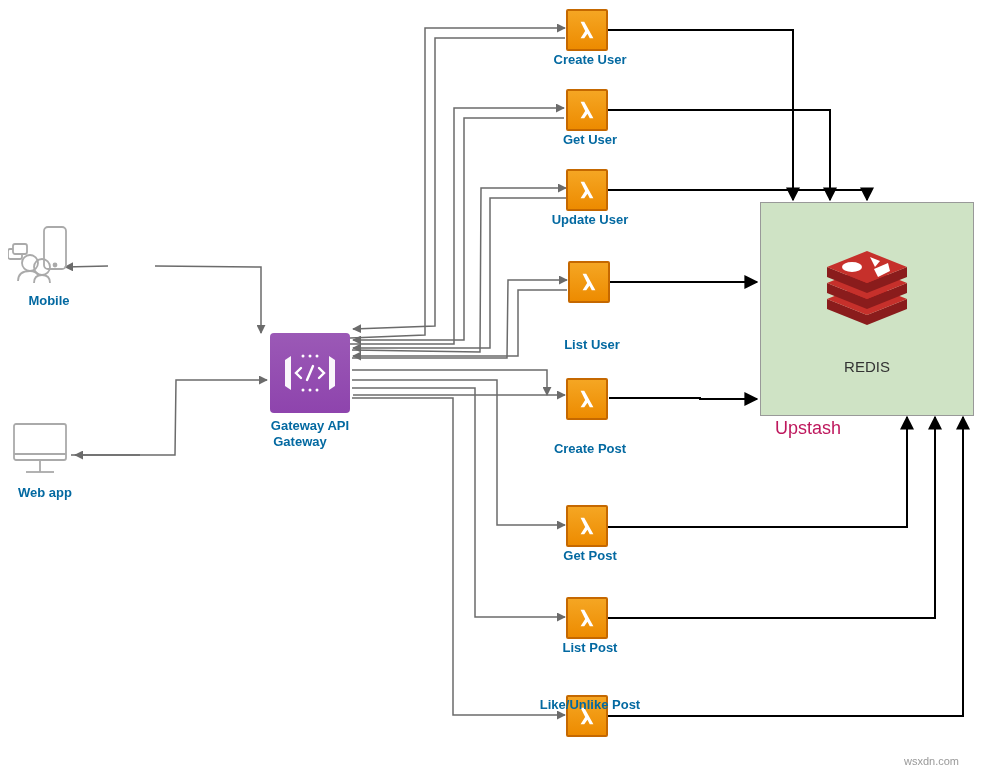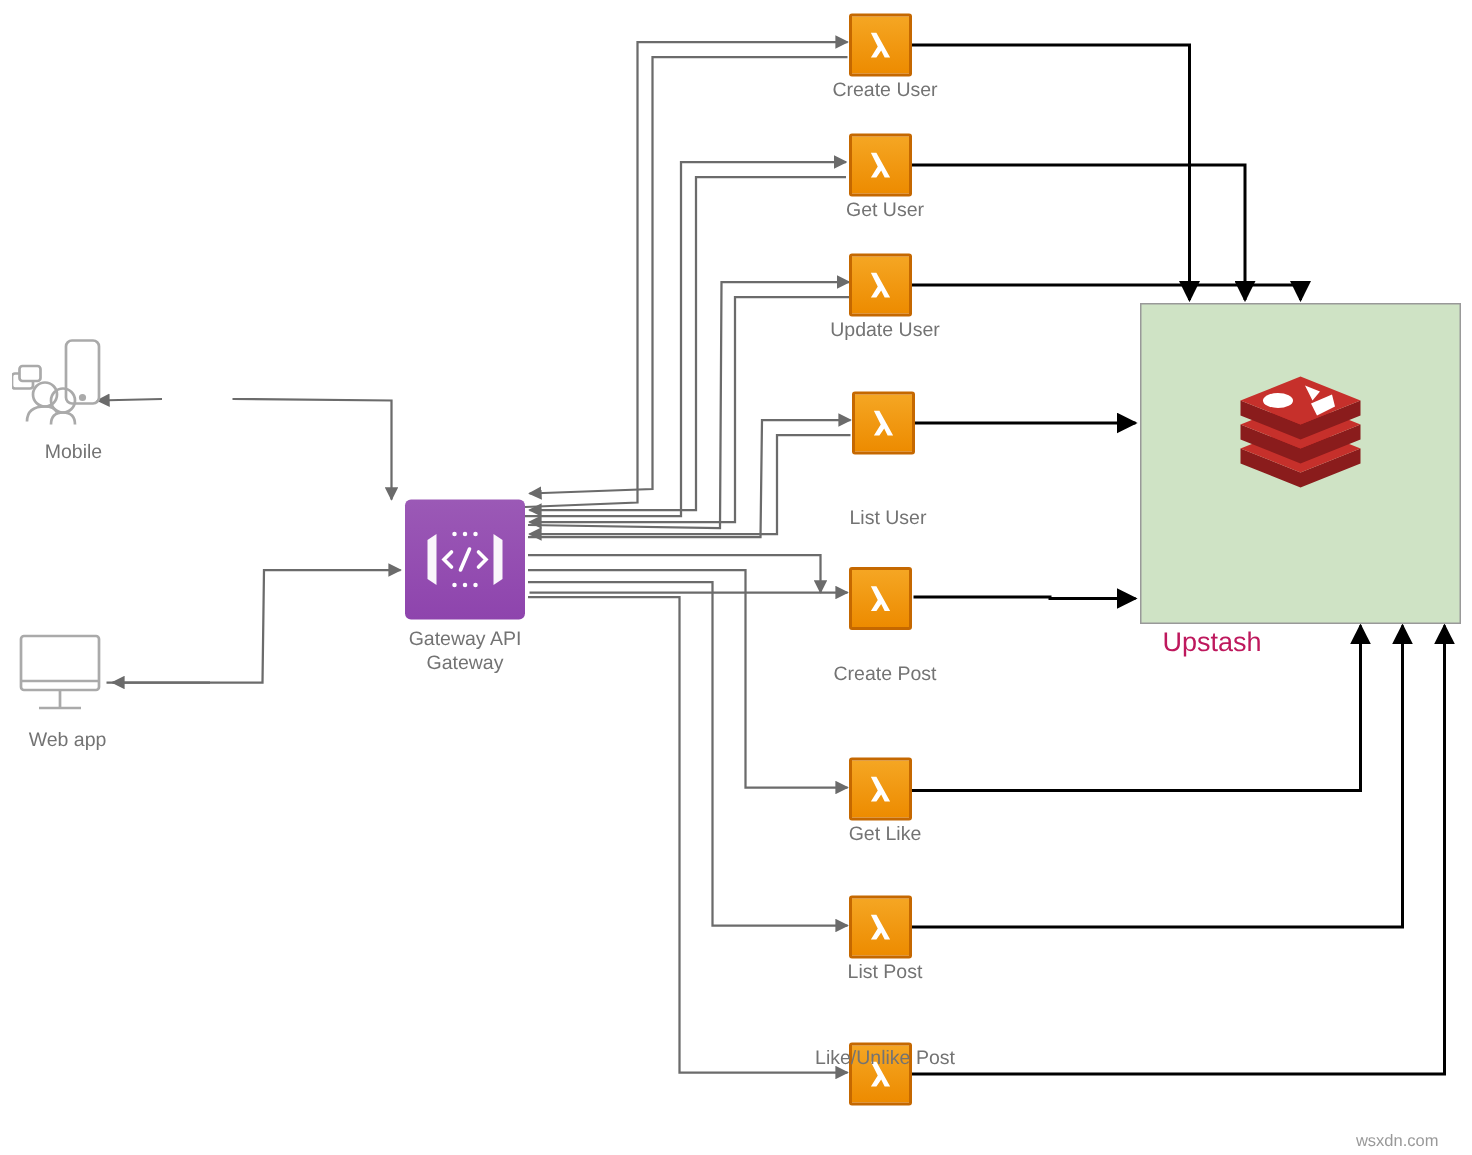--- a/index.html
+++ b/index.html
@@ -11,21 +11,22 @@
     color: #333;
     width: 981px;
     height: 770px;
     position: relative;
     overflow: hidden;
   }
   .node-label {
     position: absolute;
     text-align: center;
     font-size: 13px;
-    color: #737373;
+    color: #0369a1;
+    font-weight: bold;
   }
   .upstash-label {
     color: #be185d;
     font-size: 18px;
     font-weight: 400;
   }
   .redis-box {
     position: absolute;
     background: #cfe3c5;
     border: 1px solid #999;
@@ -153,21 +154,21 @@
     <path d="M 32 22 L 26 36" stroke="#fff" stroke-width="2.4" fill="none" stroke-linecap="round"></path>
     <circle cx="29" cy="12" r="1.5" fill="#fff"></circle>
     <circle cx="29" cy="46" r="1.5" fill="#fff"></circle>
     <circle cx="22" cy="12" r="1.5" fill="#fff"></circle>
     <circle cx="36" cy="12" r="1.5" fill="#fff"></circle>
     <circle cx="22" cy="46" r="1.5" fill="#fff"></circle>
     <circle cx="36" cy="46" r="1.5" fill="#fff"></circle>
   </svg>
 </div>
 <div class="node-label" style="left:270px;top:418px;width:80px;">Gateway API</div>
-<div class="node-label" style="left:270px;top:434px;width:80px;text-align:center;">Gateway</div>
+<div class="node-label" style="left:260px;top:434px;width:80px;text-align:center;">Gateway</div>
 
 <div class="lambda" style="left:566px;top:9px;">
   <svg width="22" height="22" viewBox="0 0 24 24">
       <path d="M 5 3 L 9 3 L 19 21 L 15 21 L 12.5 16 L 9 21 L 5 21 L 10 13 Z" fill="#fff"></path>
     </svg>
 </div>
 <div class="node-label" style="left:550px;top:52px;width:80px;">Create User</div>
 
 <div class="lambda" style="left:566px;top:89px;">
   <svg width="22" height="22" viewBox="0 0 24 24">
@@ -195,21 +196,21 @@
       <path d="M 5 3 L 9 3 L 19 21 L 15 21 L 12.5 16 L 9 21 L 5 21 L 10 13 Z" fill="#fff"></path>
     </svg>
 </div>
 <div class="node-label" style="left:550px;top:421px;width:80px;margin-top:20px;">Create Post</div>
 
 <div class="lambda" style="left:566px;top:505px;">
   <svg width="22" height="22" viewBox="0 0 24 24">
       <path d="M 5 3 L 9 3 L 19 21 L 15 21 L 12.5 16 L 9 21 L 5 21 L 10 13 Z" fill="#fff"></path>
     </svg>
 </div>
-<div class="node-label" style="left:550px;top:548px;width:80px;">Get Like</div>
+<div class="node-label" style="left:550px;top:548px;width:80px;">Get Post</div>
 
 <div class="lambda" style="left:566px;top:597px;">
   <svg width="22" height="22" viewBox="0 0 24 24">
       <path d="M 5 3 L 9 3 L 19 21 L 15 21 L 12.5 16 L 9 21 L 5 21 L 10 13 Z" fill="#fff"></path>
     </svg>
 </div>
 <div class="node-label" style="left:550px;top:640px;width:80px;">List Post</div>
 
 <div class="lambda" style="left:566px;top:695px;">
   <svg width="22" height="22" viewBox="0 0 24 24">
@@ -227,16 +228,17 @@
         <path d="M 15 50 L 55 66 L 95 50 L 95 60 L 55 76 L 15 60 Z" fill="#8a1c1c"></path>
         <path d="M 15 50 L 55 34 L 95 50 L 55 66 Z" fill="#c6302b"></path>
         <path d="M 15 34 L 55 50 L 95 34 L 95 44 L 55 60 L 15 44 Z" fill="#8a1c1c"></path>
         <path d="M 15 34 L 55 18 L 95 34 L 55 50 Z" fill="#c6302b"></path>
         <ellipse cx="40" cy="34" rx="10" ry="5" fill="#fff"></ellipse>
         <path d="M 58 24 L 68 28 L 63 34 Z" fill="#fff"></path>
         <path d="M 62 36 L 76 30 L 78 38 L 66 44 Z" fill="#fff"></path>
       </g>
     </svg>
   </div>
+  <div class="redis-inner-label" style="position:absolute;left:0;right:0;top:155px;">REDIS</div>
 </div>
 <div class="node-label upstash-label" style="left:775px;top:418px;width:100px;text-align:left;">Upstash</div>
 
 <div class="domain-tag">wsxdn.com</div>
 
 </body></html>

